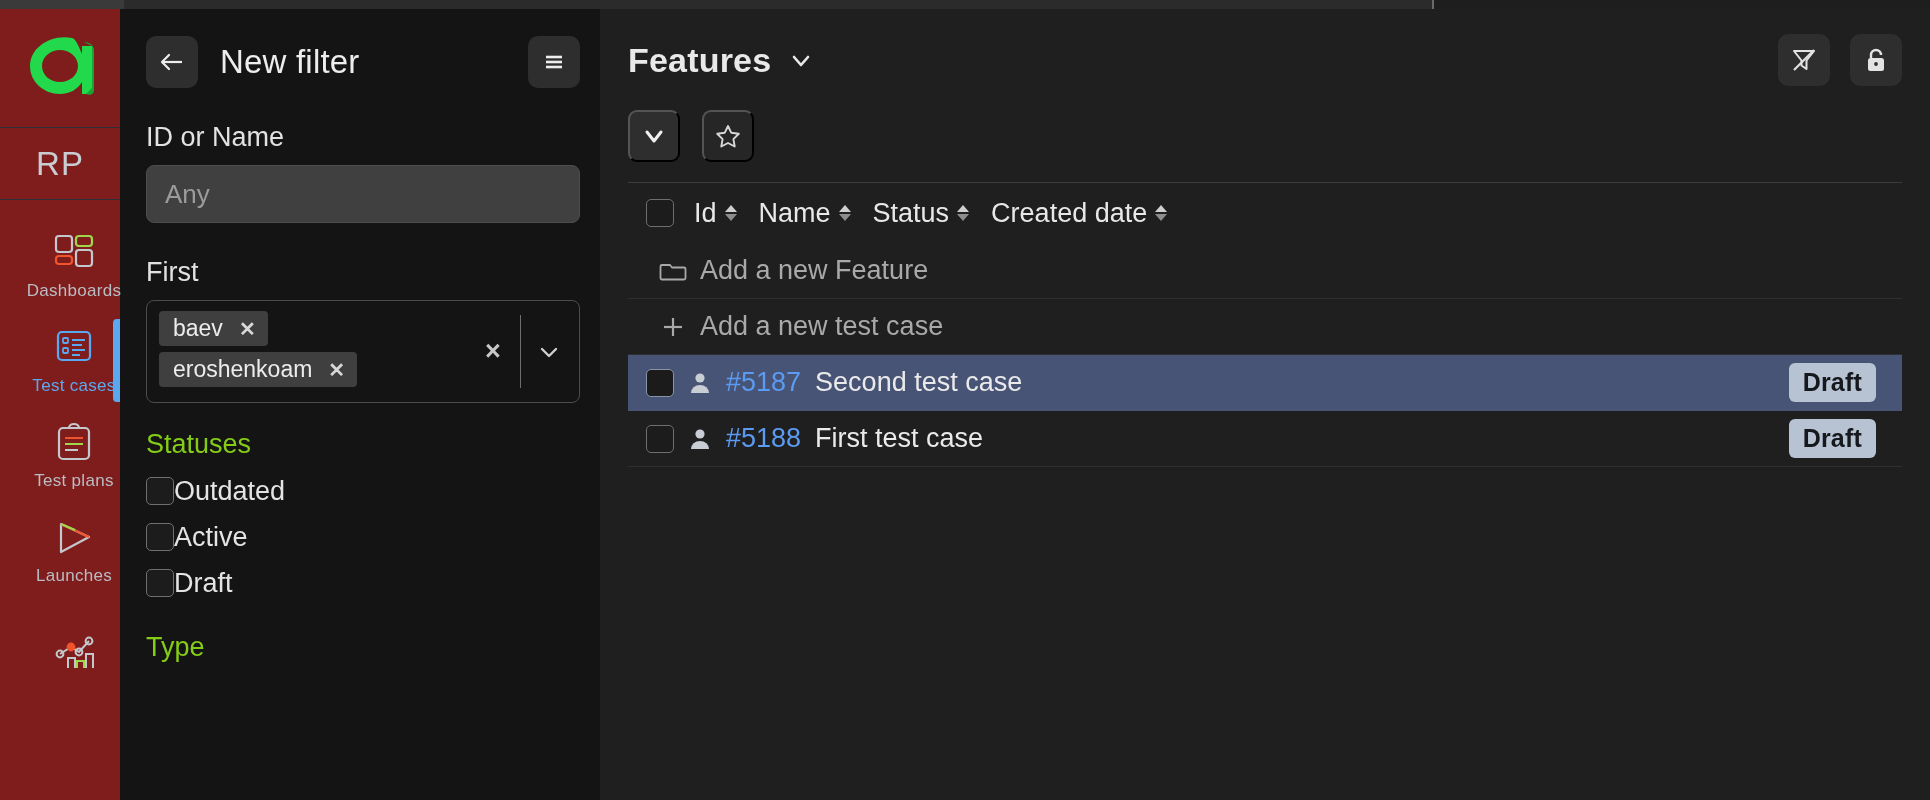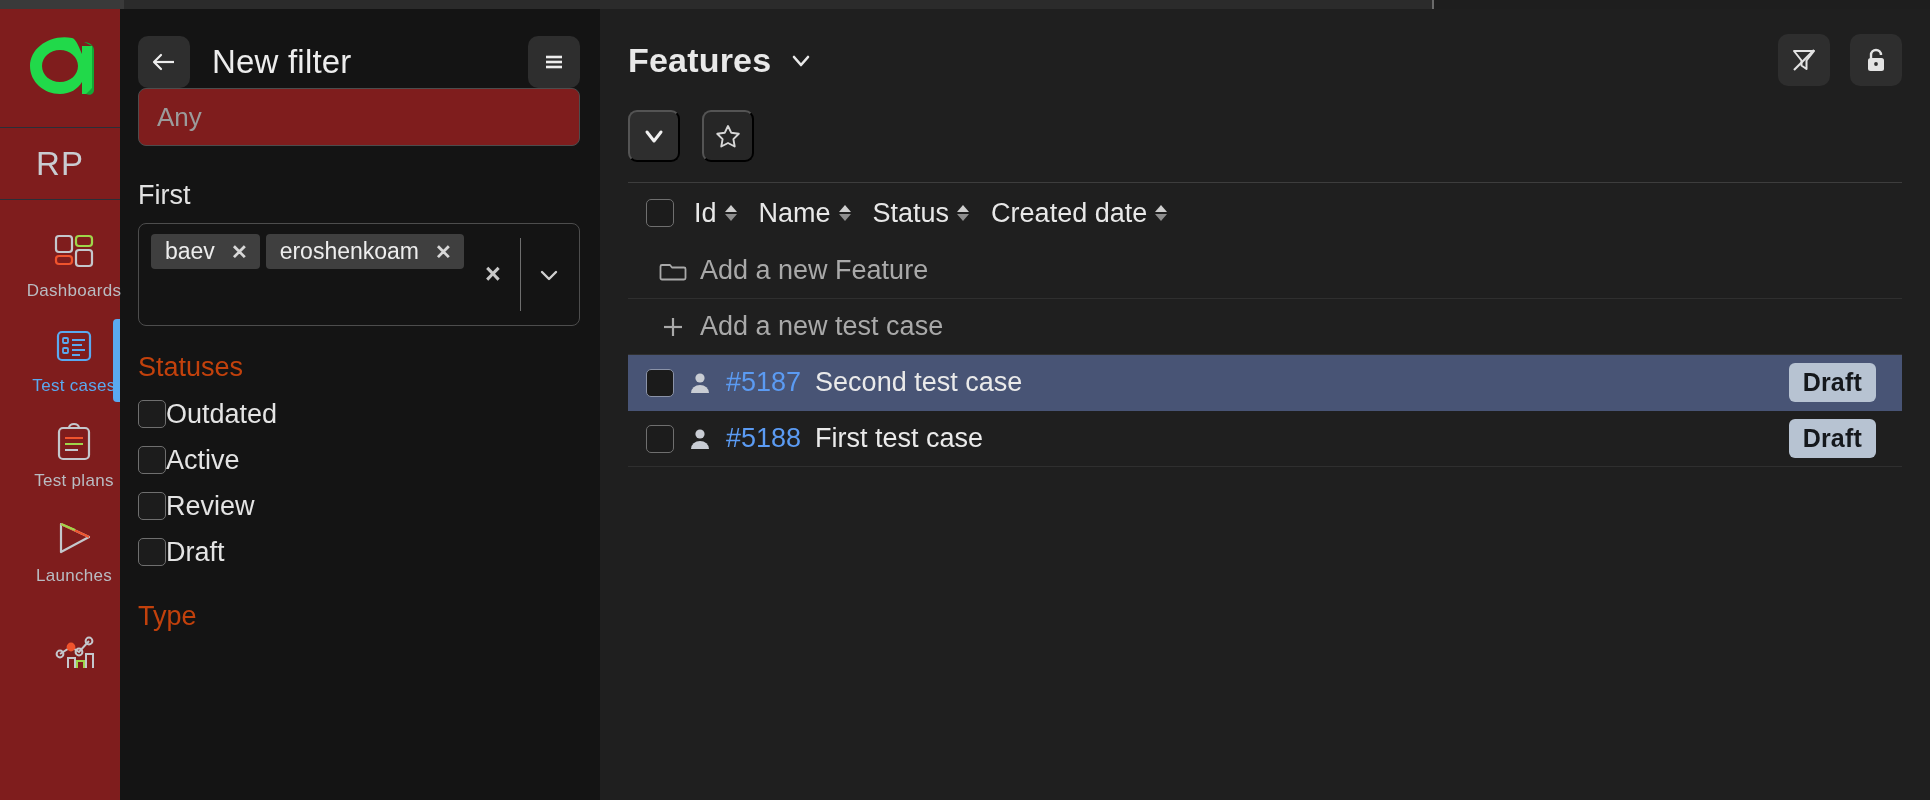--- a/index.html
+++ b/index.html
@@ -35,31 +35,31 @@
   .rail-item.active .rlabel { color:#5aa9f0; }
   .rail-item.active .active-bar { position:absolute; right:0; top:6px; bottom:6px; width:7px;
                                   background:#5aa9f0; border-radius:4px 0 0 4px; }
   .rail-ico { width:44px; height:44px; display:block; }
 
   
   .filter-panel {
     width: 480px; flex: 0 0 480px; height: 800px; background:#141414;
     padding: 22px 0 0 0; position: relative; overflow: hidden;
   }
-  .fp-inner { padding: 0 20px 0 18px; }
+  .fp-inner { padding: 0 20px 0 26px; }
   .fp-head { display:flex; align-items:center; gap:22px; margin-top: 14px; }
   .icon-btn {
     width: 52px; height: 52px; border-radius: 10px; background:#2e2e2e;
     display:flex; align-items:center; justify-content:center; cursor:pointer; border:none;
   }
   .fp-title { font-size: 33px; color:#ededed; font-weight: 400; letter-spacing:.2px; }
   .fp-head-spacer { flex: 1; }
   .fp-label { font-size: 27px; color:#e2e2e2; margin: 34px 0 12px 0; }
   .fp-input {
-    width: 100%; height: 58px; border-radius: 8px; background:#7f1d1d;
+    width: 100%; height: 58px; border-radius: 8px; background:#404040;
     border: 1px solid #4d4d4d; color:#9b9b9b; font-size: 26px;
     padding: 0 18px; font-family:"Liberation Sans", sans-serif;
   }
   .fp-input::placeholder { color:#9b9b9b; }
   .multiselect {
     width: 100%; min-height: 103px; border-radius: 8px; background:#141414;
     border: 1px solid #4d4d4d; display:flex; align-items:stretch; padding: 10px 0 10px 12px;
   }
   .chips { flex:1; display:flex; flex-wrap:wrap; align-content:flex-start; gap:6px; }
   .chip {
@@ -68,21 +68,21 @@
   }
   .chip .chip-x { color:#d8d8d8; font-size:20px; line-height:1; font-weight:700; }
   .ms-actions { display:flex; align-items:center; gap:0; padding-right: 6px; }
   .ms-clear { width:46px; display:flex; align-items:center; justify-content:center; cursor:pointer;
               color:#c8c8c8; font-size:27px; font-weight:700; }
   .ms-sep { width:1px; align-self:stretch; margin: 4px 4px; background:#6e6e6e; }
   .ms-caret { width:48px; display:flex; align-items:center; justify-content:center; cursor:pointer; }
   .check-row { display:flex; align-items:center; height:46px; cursor:pointer; }
   .cbox { width:28px; height:28px; border-radius:5px; border:1.6px solid #6f6f6f; background:#1c1c1c; flex:0 0 28px; }
   .check-label { font-size:27px; color:#e4e4e4; }
-  .group-title { font-size:27px; color:#c2410c; margin: 26px 0 8px 0; }
+  .group-title { font-size:27px; color:#84cc16; margin: 26px 0 8px 0; }
 
   
   .main { flex:1; height:800px; background:#1f1f1f; position:relative; padding: 18px 0 0 0; }
   .main-head { display:flex; align-items:center; padding: 16px 28px 0 28px; }
   .main-title { font-size: 34px; font-weight:700; color:#e9e9e9; letter-spacing:.2px; }
   .title-caret { margin-left: 14px; display:inline-flex; align-items:center; }
   .main-head-spacer { flex:1; }
   .head-btns { display:flex; gap: 20px; }
 
   .toolbar { display:flex; gap: 22px; padding: 24px 28px 0 28px; }
@@ -214,20 +214,21 @@
         <span class="fp-head-spacer"></span>
         <button class="icon-btn">
           <svg width="28" height="28" viewBox="0 0 28 28">
             <line x1="6" y1="9" x2="22" y2="9" stroke="#ededed" stroke-width="2.6"></line>
             <line x1="6" y1="14" x2="22" y2="14" stroke="#ededed" stroke-width="2.6"></line>
             <line x1="6" y1="19" x2="22" y2="19" stroke="#ededed" stroke-width="2.6"></line>
           </svg>
         </button>
       </div>
 
+      <div class="fp-label">ID or Name</div>
       <input class="fp-input" type="text" placeholder="Any" style="">
 
       <div class="fp-label">First</div>
       <div class="multiselect">
         <div class="chips">
           <span class="chip">
             <span>baev</span>
             <span class="chip-x">✕</span>
           </span>
           <span class="chip">
@@ -250,24 +251,20 @@
       <label class="check-row">
         <span class="cbox"></span>
         <span class="check-label">Outdated</span>
       </label>
       <label class="check-row">
         <span class="cbox"></span>
         <span class="check-label">Active</span>
       </label>
       <label class="check-row">
         <span class="cbox"></span>
-        <span class="check-label">Review</span>
-      </label>
-      <label class="check-row">
-        <span class="cbox"></span>
         <span class="check-label">Draft</span>
       </label>
 
       <div class="group-title">Type</div>
 
     </div>
   </aside>
 
   <section class="main">
 

